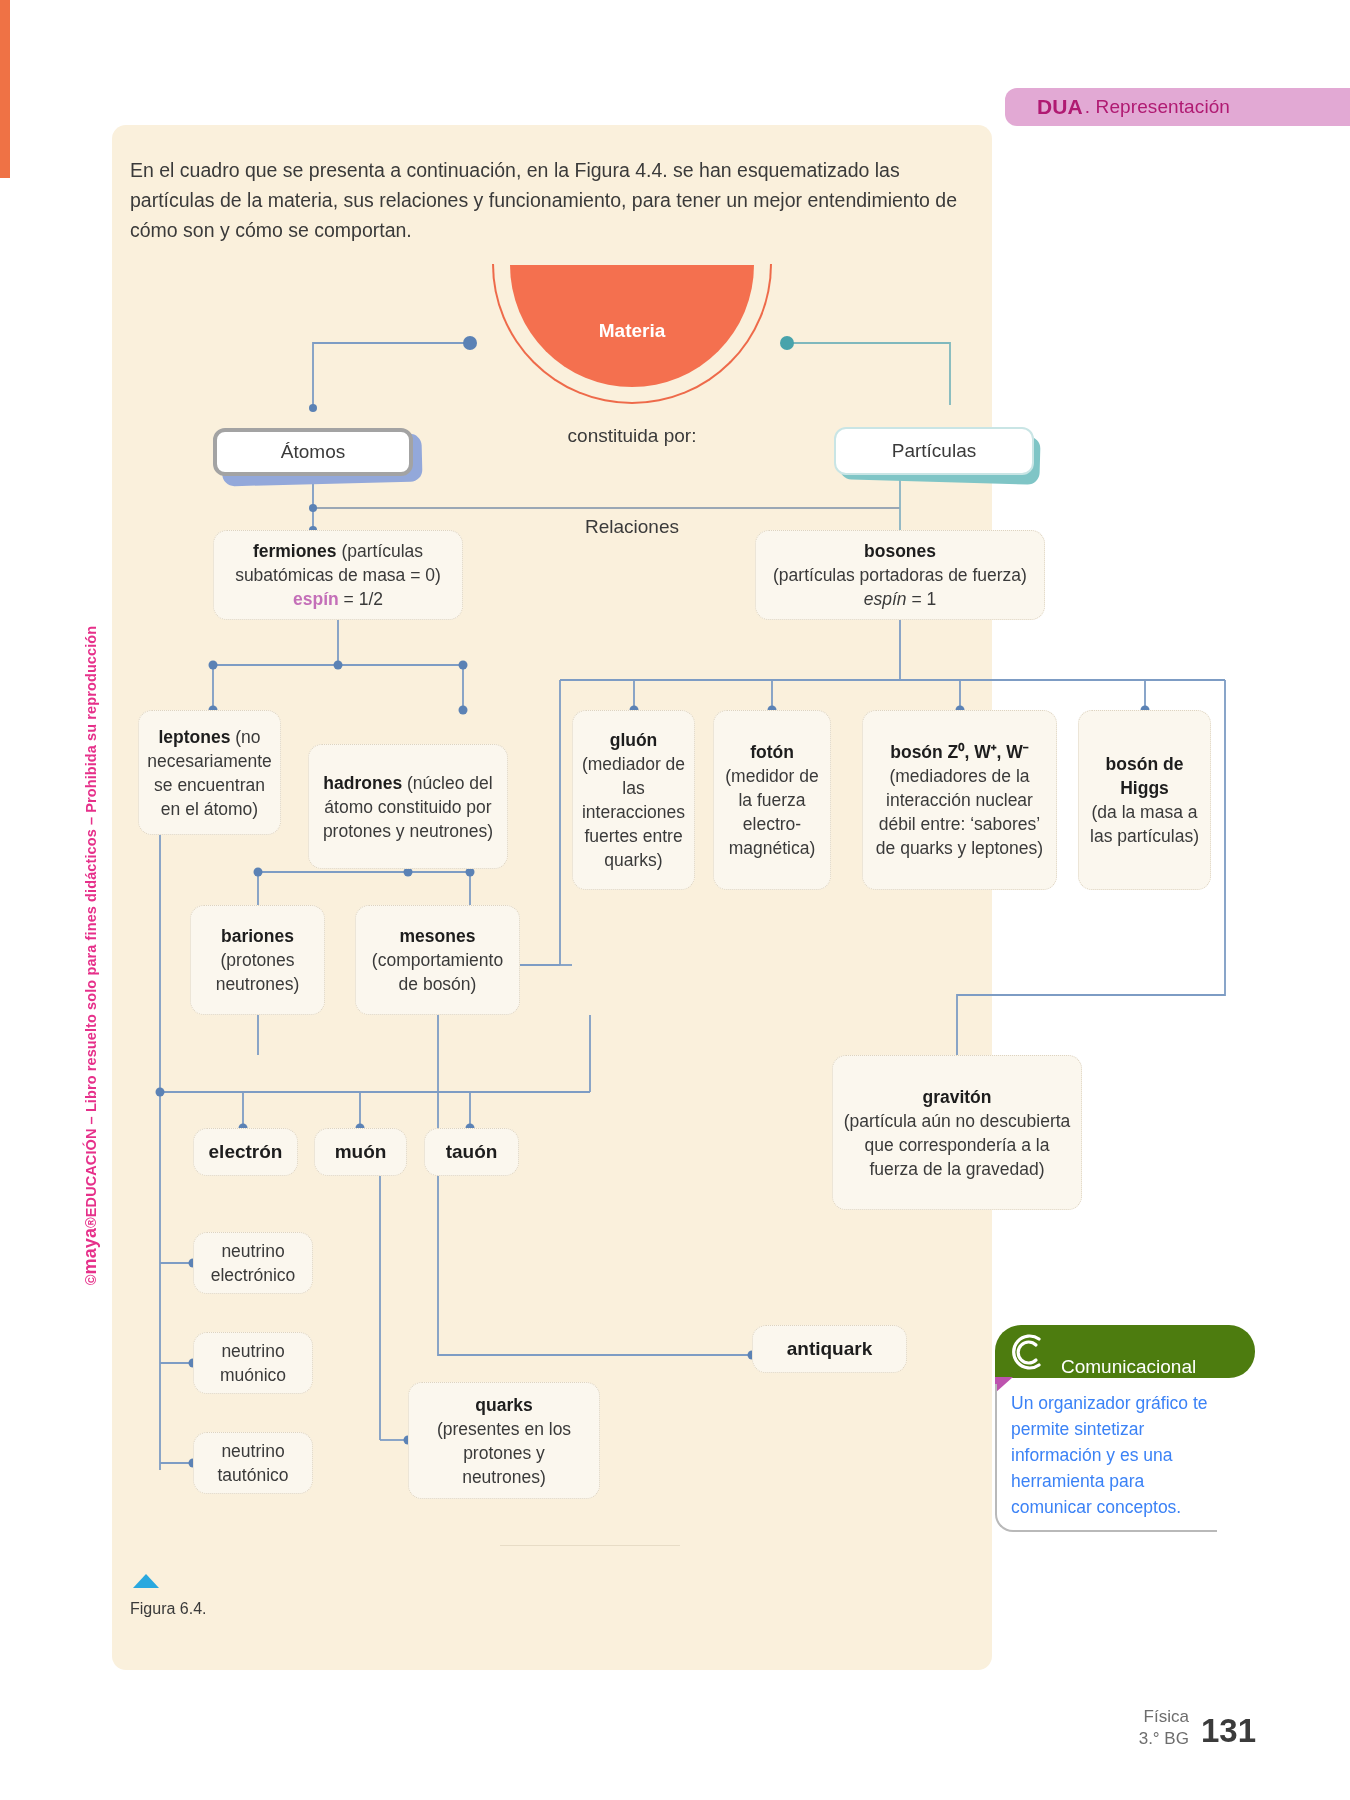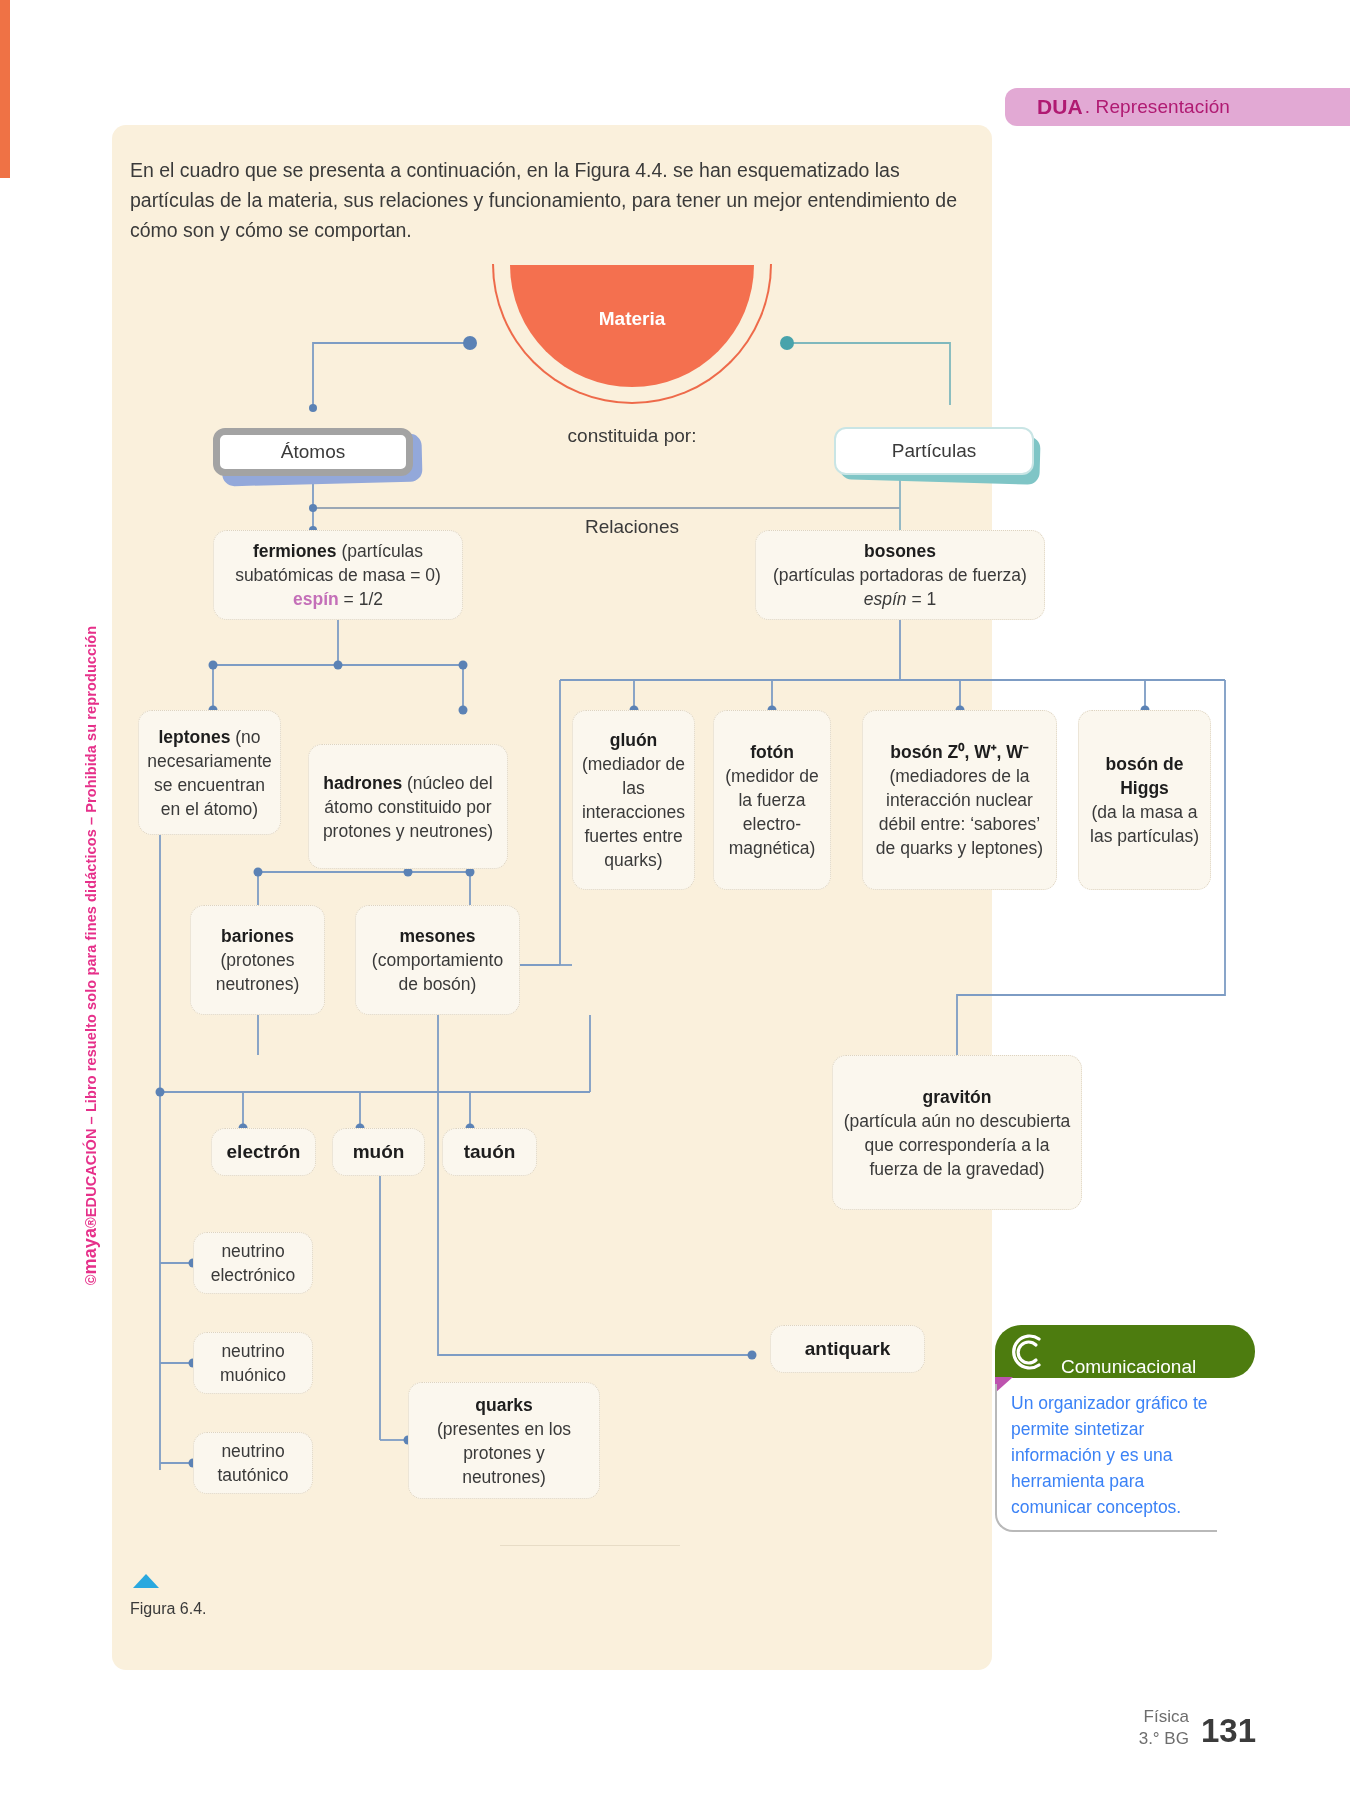--- a/index.html
+++ b/index.html
@@ -60,21 +60,21 @@
   #materia-shape .ring{
     position:absolute; left:0; top:-1px; width:280px; height:140px;
     border:2px solid #ee6a4a; border-top:none;
     border-radius:0 0 140px 140px; background:transparent;
   }
   #materia-shape .fill{
     position:absolute; left:18px; top:0px; width:244px; height:122px;
     background:#f4704f; border-radius:0 0 122px 122px;
   }
   #materia-label{
-    position:absolute; left:492px; top:308px; width:280px;
+    position:absolute; left:492px; top:320px; width:280px;
     text-align:center; color:#ffffff; font-weight:bold; font-size:19px;
   }
   #constituida-label{
     position:absolute; left:492px; top:425px; width:280px;
     text-align:center; font-size:19px; color:#3a3a3a;
   }
   #relaciones-label{
     position:absolute; left:492px; top:516px; width:280px;
     text-align:center; font-size:19px; color:#3a3a3a;
   }
@@ -82,35 +82,35 @@
   
   .pill{
     position:absolute; height:48px; border-radius:12px; background:#ffffff;
     display:flex; align-items:center; justify-content:center;
     font-size:19px; color:#3a3a3a;
   }
   .pill-shadow{
     position:absolute; height:48px; border-radius:12px;
   }
   #atomos-shadow{ left:222px; top:436px; width:200px; background:#93a8da; transform:rotate(-1.4deg); }
-  #atomos-box   { left:213px; top:428px; width:200px; border:7px solid #a3a3a3; }
+  #atomos-box   { left:213px; top:428px; width:200px; border:4px solid #a3a3a3; }
   #particulas-shadow{ left:840px; top:434px; width:200px; background:#7fc5c6; transform:rotate(1.6deg); }
   #particulas-box   { left:834px; top:427px; width:200px; border:2px solid #c9e5e5; }
 
   
   .node{
     position:absolute; background:#fbf7ee; border:1.4px dotted #ddd3c0;
     border-radius:14px; display:flex; flex-direction:column;
     align-items:center; justify-content:center; text-align:center;
     padding:8px 10px; font-size:17.5px; line-height:24px; color:#3a3a3a;
   }
   .node .hd{ font-weight:bold; color:#1d1d1d; }
   .node .espin{ color:#c46fb8; font-weight:bold; }
   .node .ital{ font-style:italic; }
-  .node.plain{ font-weight:bold; font-size:19px; color:#1d1d1d;margin-left:18px; }
+  .node.plain{ font-weight:bold; font-size:19px; color:#1d1d1d; }
 
   #n-fermiones { left:213px; top:530px; width:250px; height:90px; }
   #n-bosones   { left:755px; top:530px; width:290px; height:90px; }
 
   #n-leptones  { left:138px; top:710px; width:143px; height:125px; }
   #n-hadrones  { left:308px; top:744px; width:200px; height:125px; }
   #n-gluon     { left:572px; top:710px; width:123px; height:180px; }
   #n-foton     { left:713px; top:710px; width:118px; height:180px; }
   #n-bosonz    { left:862px; top:710px; width:195px; height:180px; }
   #n-higgs     { left:1078px; top:710px; width:133px; height:180px; }

